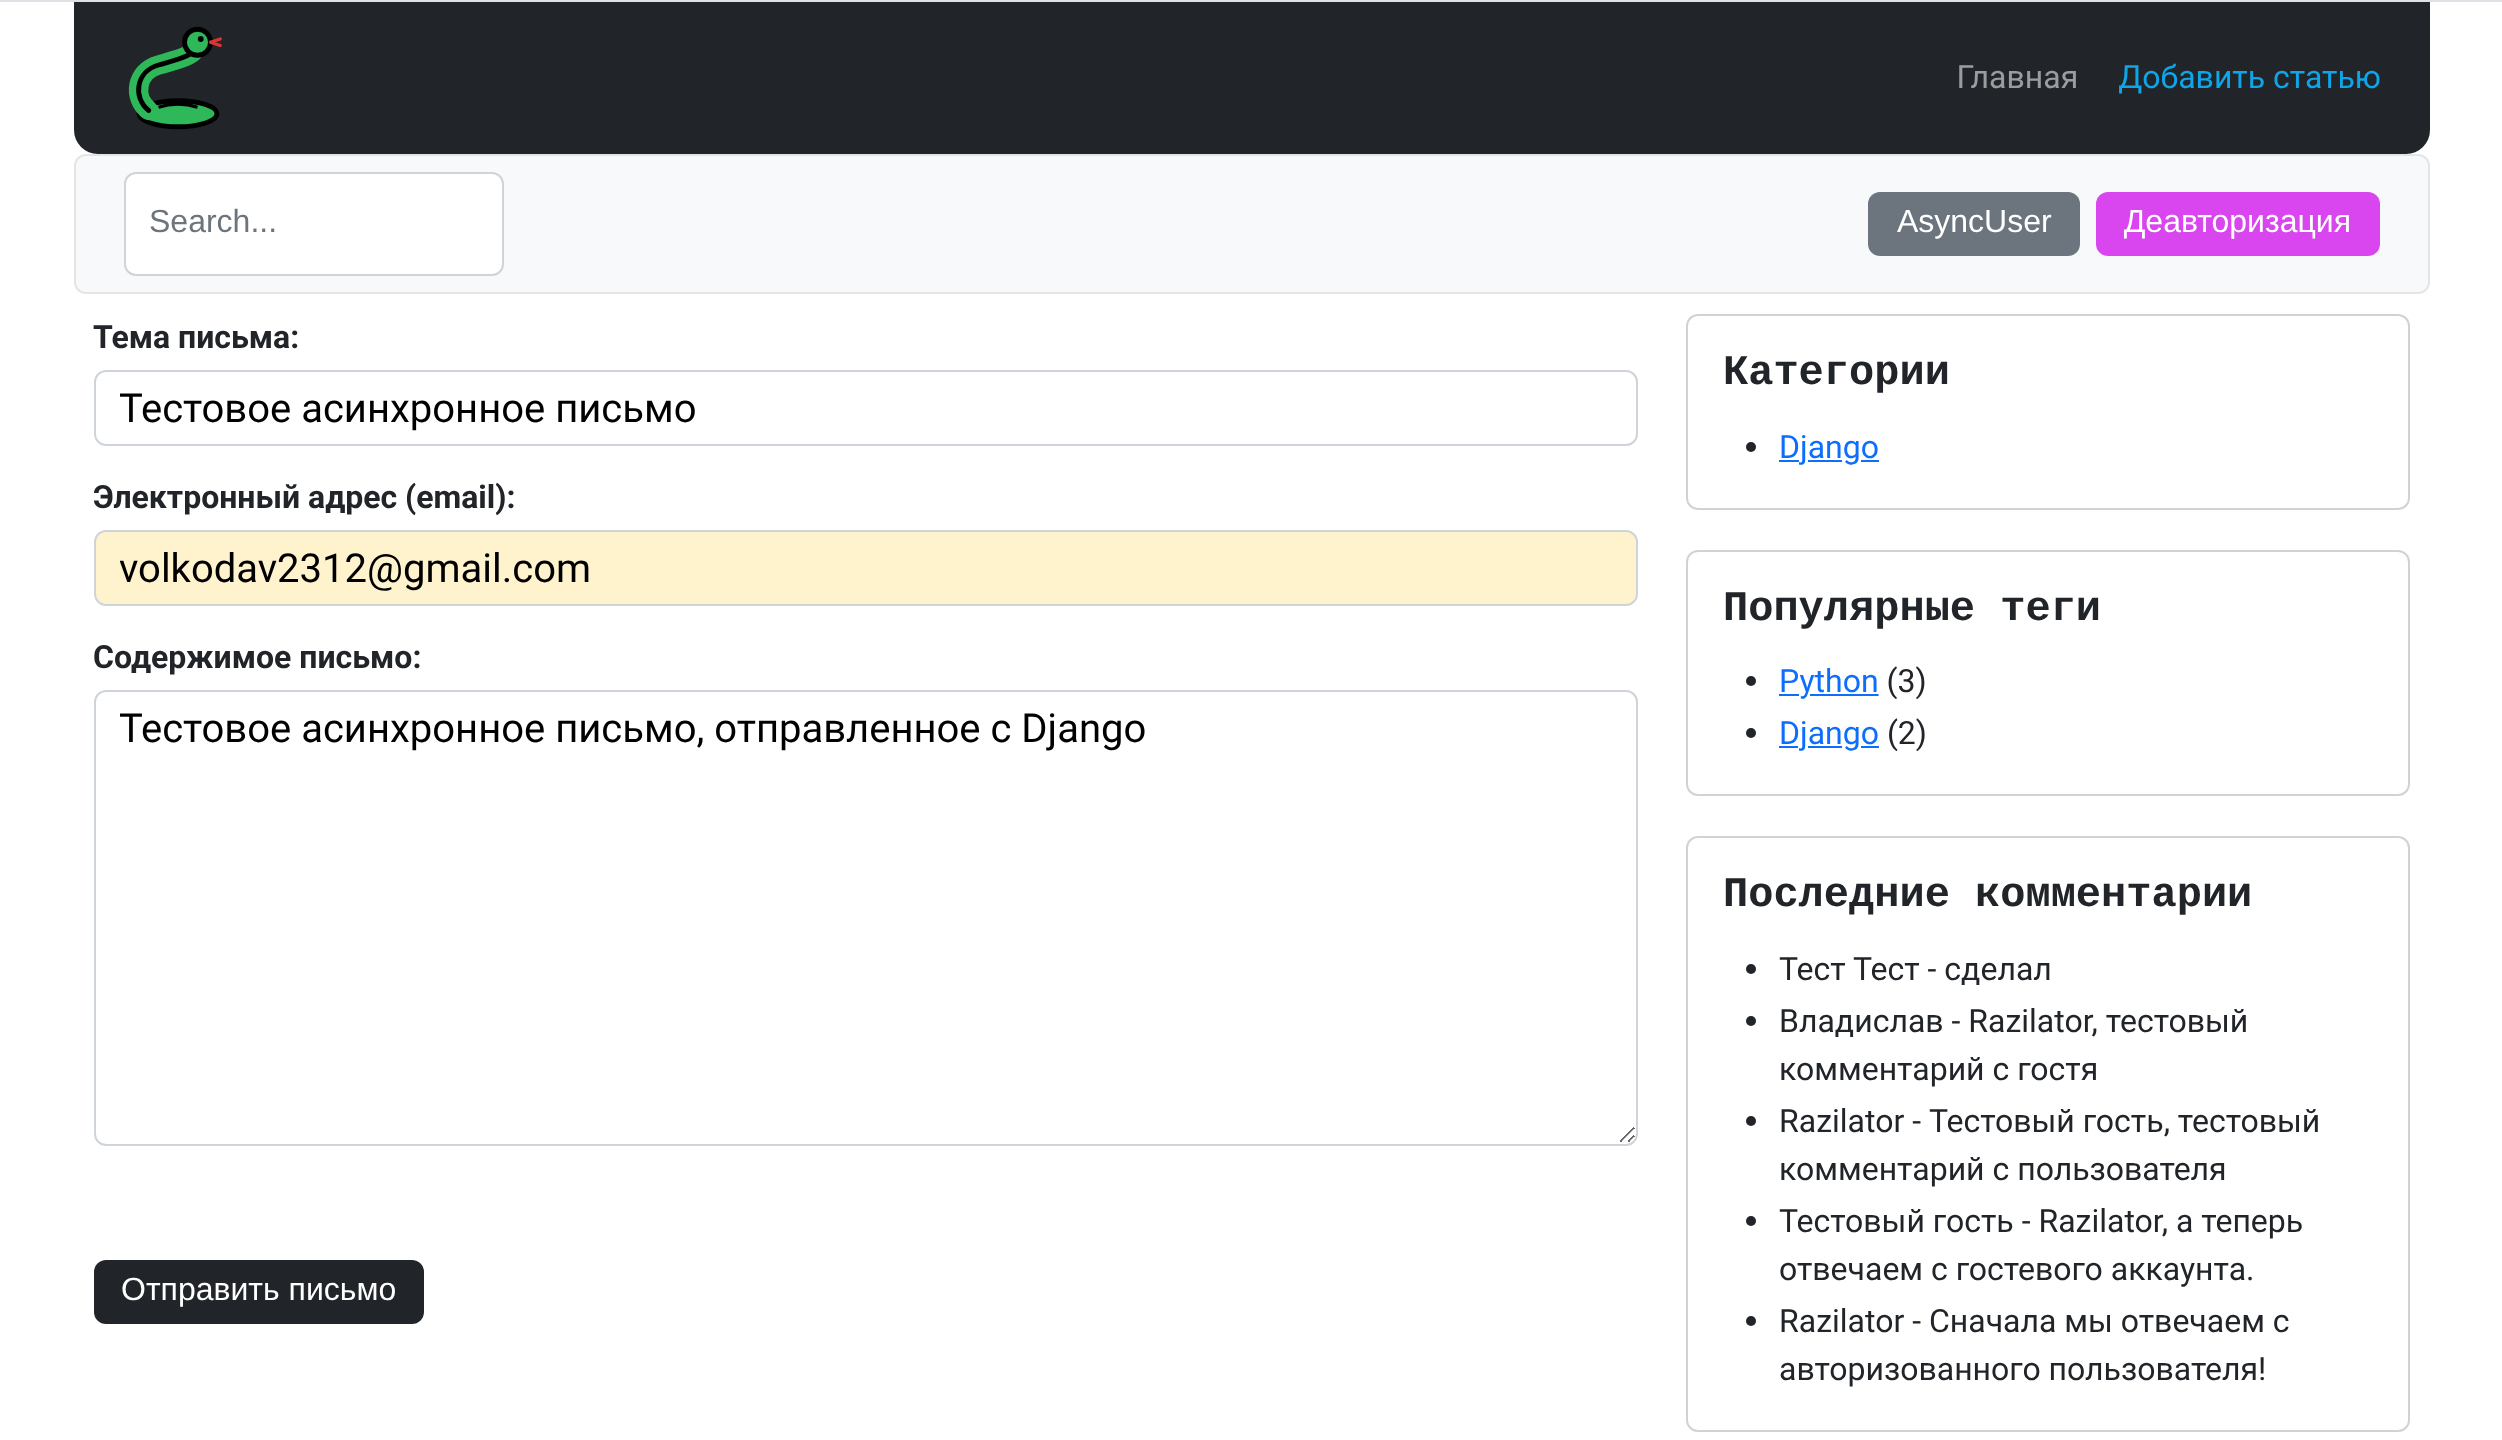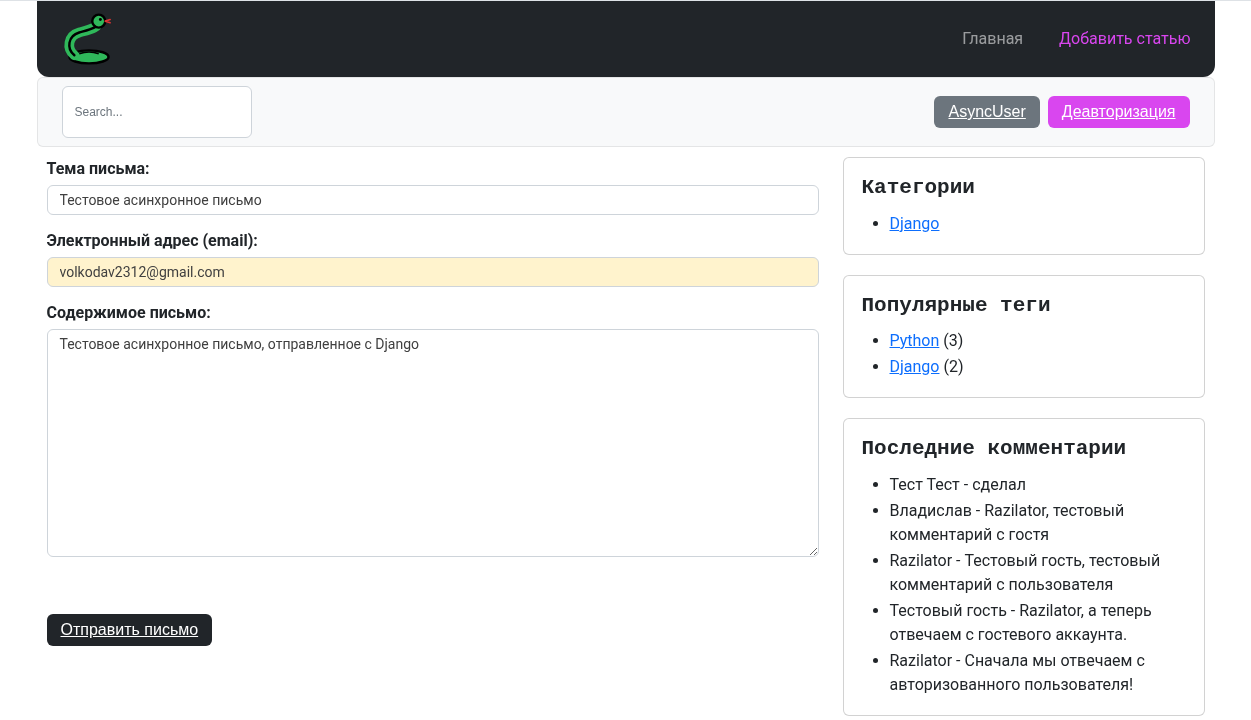--- a/index.html
+++ b/index.html
@@ -32,56 +32,55 @@
     height: 76px;
   }
   .navbar .brand {
     display: flex;
     align-items: center;
   }
   .navbar .spacer { flex: 1; }
   .nav-links a {
     color: rgba(255,255,255,0.55);
     text-decoration: none;
-    margin-left: 32px;
-    font-size: 16px;
-  }
-  .nav-links a.active { color: #d946ef; }
+    margin-left: 16px;
+    font-size: 16px;
+  }
+  .nav-links a.active { color: #0ea5e9; }
 
   
   .subbar {
     background: #f8f9fa;
     border: 1px solid rgba(0,0,0,0.08);
     border-radius: 6px;
     margin-top: 0;
     padding: 8px 24px;
     display: flex;
     align-items: center;
   }
   .subbar .search {
     width: 190px;
     height: 52px;
     border: 1px solid #ced4da;
     border-radius: 6px;
     padding: 6px 12px;
-    font-size: 12px;
+    font-size: 16px;
     color: #6c757d;
     background: #fff;
   }
   .subbar .search::placeholder { color: #6c757d; }
   .subbar .spacer { flex: 1; }
   .btn {
     display: inline-block;
     border: none;
     border-radius: 6px;
     padding: 7px 14px;
     font-size: 16px;
     cursor: pointer;
     color: #fff;
-    text-decoration: underline;
   }
   .btn-secondary { background: #6c757d; }
   .btn-primary { background: #d946ef; margin-left: 8px; }
   .btn-dark { background: #212529; margin-top: 36px; }
 
   
   .content {
     display: flex;
     gap: 24px;
     padding: 10px 10px 24px 10px;
@@ -96,23 +95,23 @@
     color: #212529;
   }
 
   .form-group { margin-bottom: 14px; }
   .form-label { display: block; margin-bottom: 4px; color: #212529; font-weight: bold; }
   .form-control {
     width: 100%;
     border: 1px solid #ced4da;
     border-radius: 6px;
     padding: 6px 12px;
-    font-size: 14px;
+    font-size: 20px;
     font-family: inherit;
-    color: #404040;
+    color: #000000;
     background: #fff;
   }
   .form-control.autofill { background: #fff3cd; }
   textarea.form-control { height: 228px; resize: vertical; }
 
   
   .card {
     border: 1px solid rgba(0,0,0,0.175);
     border-radius: 6px;
     padding: 14px 18px 16px 18px;

